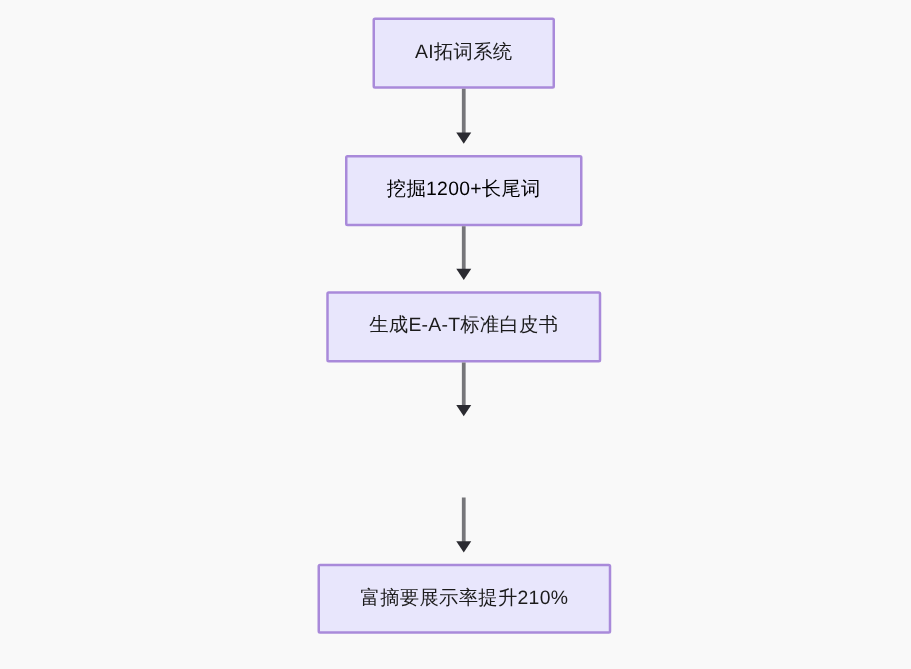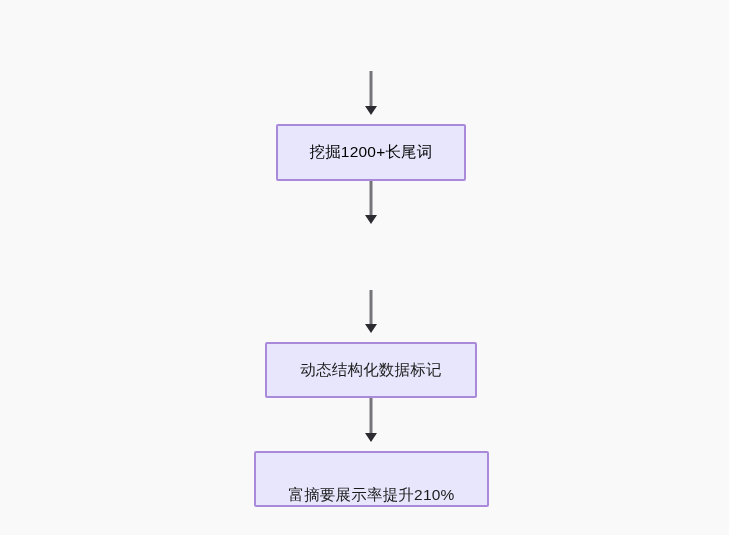--- a/index.html
+++ b/index.html
@@ -56,27 +56,30 @@
     border-left: 6px solid transparent;
     border-right: 6px solid transparent;
     border-top: 9px solid #2b2b31;
   }
 </style>
 </head>
 <body>
 
 <div id="flow-canvas">
 
+  <div class="node" style="left: 298px; top: 14px; width: 146px; height: 57px; background: rgb(232, 230, 252); border-color: rgb(169, 138, 218); color: rgb(27, 27, 27);">
+    <span>AI拓词系统</span>
+  </div>
   <div class="node" style="left: 276px; top: 124px; width: 190px; height: 57px; background: rgb(232, 230, 252); border-color: rgb(169, 138, 218); color: #000000;">
     <span>挖掘1200+长尾词</span>
   </div>
-  <div class="node" style="left: 265px; top: 342px; width: 212px; height: 56px; background: rgb(232, 230, 252); border-color: rgb(169, 138, 218); color: rgb(27, 27, 27);">
-    <span>动态结构化数据标记</span>
+  <div class="node" style="left: 261px; top: 233px; width: 220px; height: 57px; background: rgb(232, 230, 252); border-color: rgb(169, 138, 218); color: rgb(27, 27, 27);">
+    <span>生成E-A-T标准白皮书</span>
   </div>
-  <div class="node" style="left: 254px; top: 451px; width: 235px; height: 56px; background: rgb(232, 230, 252); border-color: rgb(169, 138, 218); color: rgb(27, 27, 27); align-items: flex-end;">
+  <div class="node" style="left: 254px; top: 451px; width: 235px; height: 56px; background: rgb(232, 230, 252); border-color: rgb(169, 138, 218); color: rgb(27, 27, 27);">
     <span>富摘要展示率提升210%</span>
   </div>
 
   <div class="edge" style="left: 371px; top: 71px;">
     <div class="edge-line" style="height: 37px; background: rgb(118, 118, 122);"></div>
     <div class="edge-head" style="top: 35px; border-top-color: rgb(43, 43, 49);"></div>
   </div>
   <div class="edge" style="left: 371px; top: 181px;">
     <div class="edge-line" style="height: 36px; background: rgb(118, 118, 122);"></div>
     <div class="edge-head" style="top: 34px; border-top-color: rgb(43, 43, 49);"></div>

